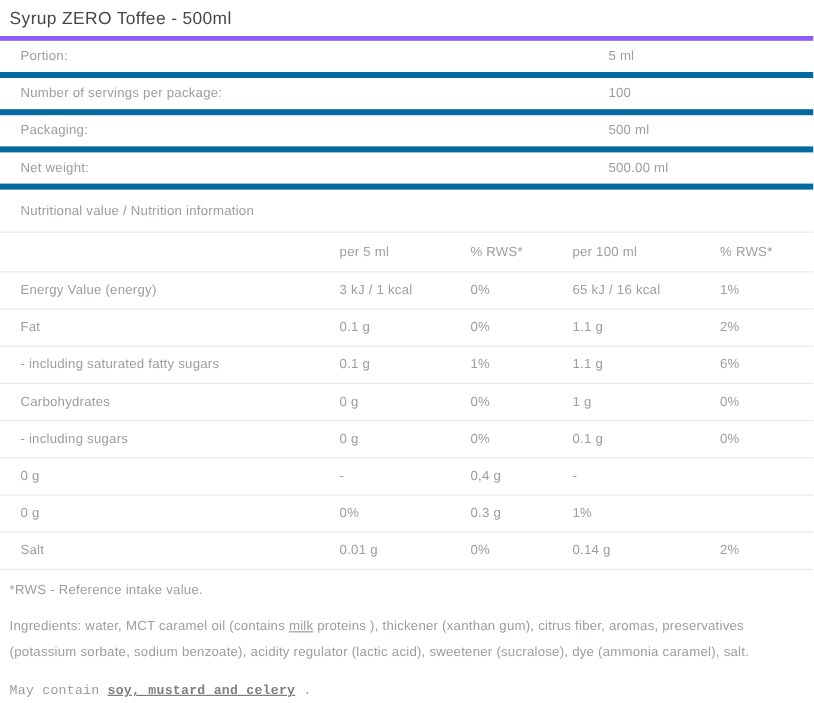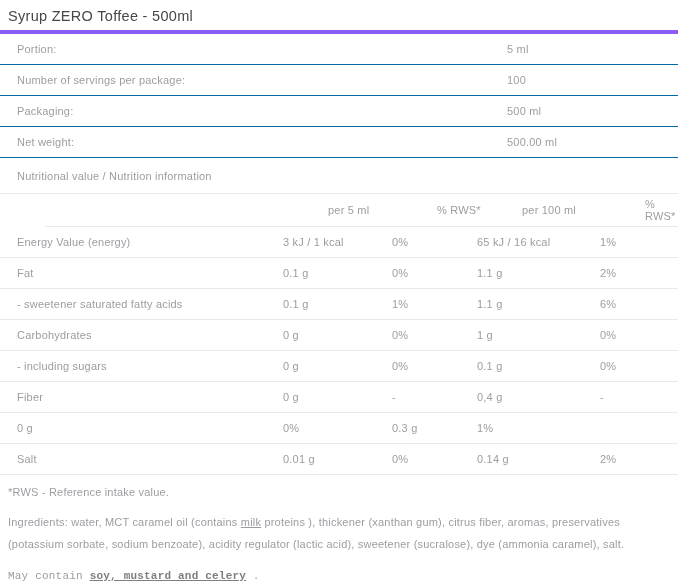--- a/index.html
+++ b/index.html
@@ -24,21 +24,21 @@
     color: #45474b;
     letter-spacing: 0.3px;
     font-weight: 400;
   }
   .info-row {
     display: grid;
     grid-template-columns: 490px 1fr;
     align-items: center;
     height: 31px;
     padding-left: 17px;
-    border-bottom: 1px solid #0369a1;
+    border-bottom: 5px solid #0369a1;
     font-size: 11px;
     letter-spacing: 0.2px;
   }
   .section-title-row {
     display: flex;
     align-items: center;
     height: 36px;
     padding-left: 17px;
     border-bottom: 1px solid #ece9e4;
     font-size: 11px;
@@ -48,21 +48,21 @@
   .nrow {
     display: grid;
     grid-template-columns: 266px 109px 85px 123px 1fr;
     align-items: center;
     height: 31px;
     padding-left: 17px;
     border-bottom: 1px solid #ece9e4;
     font-size: 11px;
     letter-spacing: 0.2px;
   }
-  .nrow.nheader { height: 33px; margin-left: 45px; }
+  .nrow.nheader { height: 33px; }
   .footnote {
     padding: 11px 20px 0 8px;
     font-size: 11px;
     letter-spacing: 0.2px;
   }
   .ingredients {
     padding: 13px 14px 0 8px;
     font-size: 11px;
     line-height: 22px;
     letter-spacing: 0.2px;
@@ -131,21 +131,21 @@
 
     <div class="nrow">
       <div>Fat</div>
       <div>0.1 g</div>
       <div>0%</div>
       <div>1.1 g</div>
       <div>2%</div>
     </div>
 
     <div class="nrow">
-      <div>- sweetener saturated fatty acids</div>
+      <div>- including saturated fatty sugars</div>
       <div>0.1 g</div>
       <div>1%</div>
       <div>1.1 g</div>
       <div>6%</div>
     </div>
 
     <div class="nrow">
       <div>Carbohydrates</div>
       <div>0 g</div>
       <div>0%</div>
@@ -155,21 +155,20 @@
 
     <div class="nrow">
       <div>- including sugars</div>
       <div>0 g</div>
       <div>0%</div>
       <div>0.1 g</div>
       <div>0%</div>
     </div>
 
     <div class="nrow">
-      <div>Fiber</div>
       <div>0 g</div>
       <div>-</div>
       <div>0,4 g</div>
       <div>-</div>
     </div>
 
     <div class="nrow">
       <div>0 g</div>
       <div>0%</div>
       <div>0.3 g</div>

